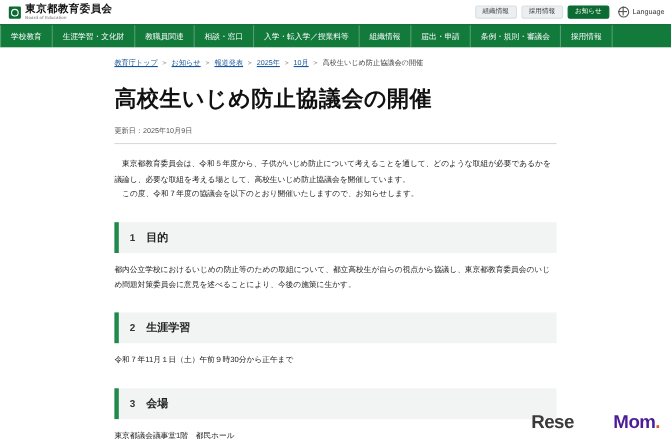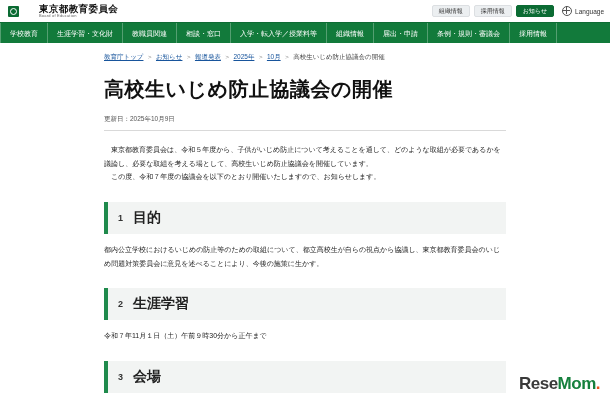--- a/index.html
+++ b/index.html
@@ -8,21 +8,21 @@
     background:#ffffff;
     font-family:"Liberation Sans","DejaVu Sans",sans-serif;
     color:#222;
     -webkit-font-smoothing:antialiased;
   }
   
   .site-header{
     height:22px;background:#ffffff;display:flex;align-items:center;
     justify-content:space-between;padding:0 6px 0 8px;box-sizing:border-box;
   }
-  .logo{display:flex;align-items:center;gap:20px;}
+  .logo{display:flex;align-items:center;gap:4px;}
   .logo-mark{
     width:11px;height:11px;background:#0b6b33;border-radius:1px;
     display:inline-block;position:relative;
   }
   .logo-mark:after{
     content:"";position:absolute;left:2px;top:2px;width:7px;height:7px;
     border:1.4px solid #fff;box-sizing:border-box;border-radius:50%;
   }
   .logo-text{line-height:1;}
   .logo-jp{font-size:9.5px;font-weight:bold;color:#111;letter-spacing:.4px;display:block;}
@@ -73,31 +73,31 @@
   .lead p + p{margin-top:0;}
   .indent{text-indent:7px;}
 
   
   .sec{margin-top:18px;}
   .sec-head{
     display:flex;align-items:center;gap:10px;background:#f2f4f3;
     border-left:4px solid #1f8a4c;padding:7px 10px;box-sizing:border-box;
   }
   .sec-num{font-size:9px;font-weight:bold;color:#333;}
-  .sec-title{font-size:14px;font-weight:bold;color:#222;}
+  .sec-title{font-size:10px;font-weight:bold;color:#222;}
   .sec-body{font-size:7px;line-height:1.95;color:#222;margin-top:9px;}
   .sec-body p{margin:0;}
 
   
   .watermark{
     position:absolute;right:10px;bottom:6px;display:flex;align-items:center;
     font-size:17px;font-weight:bold;letter-spacing:-0.5px;
   }
   .wm-r{color:#3a3a3a;}
-  .wm-mom{color:#15803d;}
+  .wm-mom{color:#4c1d95;margin-left:36px;}
   .wm-dot{color:#e8541e;}
   .page{position:relative;width:610px;height:400px;overflow:hidden;}
 </style>
 </head>
 <body>
 
 <div class="page">
 
   <div class="site-header">
     <div class="logo">

